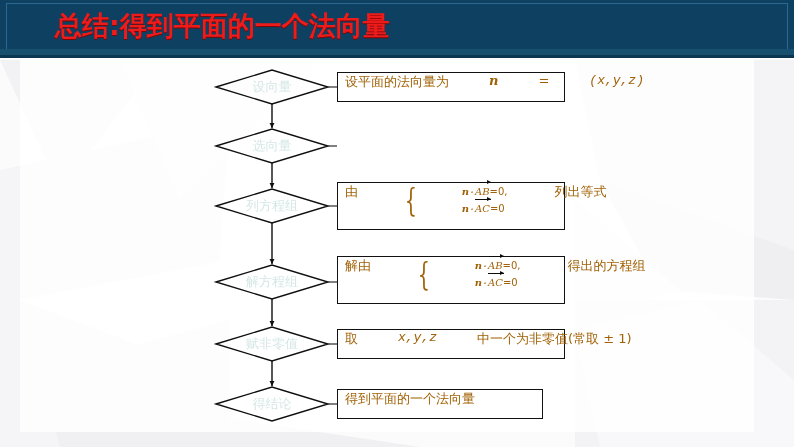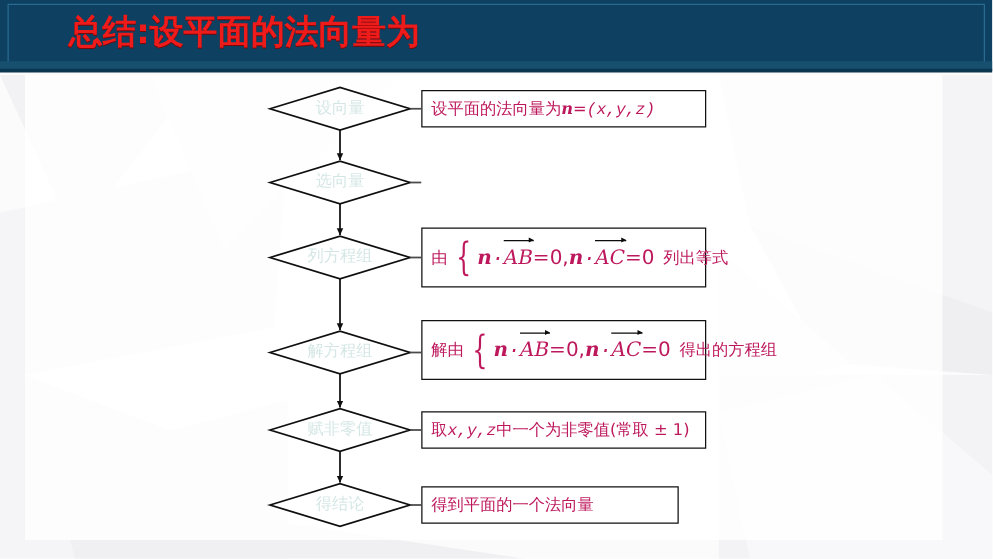--- a/index.html
+++ b/index.html
@@ -91,26 +91,27 @@
     color: #0f766e;
     white-space: nowrap;
     line-height: 1;
   }
   .rect-box {
     position: absolute;
     border: 1.4px solid #111111;
     background: #ffffff;
     box-sizing: border-box;
     display: flex;
-    align-items: center;
+    align-items: flex-start;
     padding-left: 7px;
     font-family: "DejaVu Sans", sans-serif;
     font-size: 13px;
-    color: #be185d;
+    color: #a16207;
     white-space: nowrap;
+    gap: 40px;
   }
   .mi { font-family: Liberation Mono, monospace; font-style: italic; }
   .mb { font-family: "DejaVu Serif", serif; font-style: italic; font-weight: bold; }
   .vec {
     position: relative;
     display: inline-block;
     font-family: "DejaVu Serif", serif;
     font-style: italic;
     padding-top: 2px;
   }
@@ -138,23 +139,25 @@
     font-family: "DejaVu Serif", serif;
     font-size: 31px;
     line-height: 0.80;
     font-weight: 300;
     margin-right: 1px;
     transform: scaleX(0.62);
     display: inline-block;
   }
   .eqn-lines {
     display: inline-flex;
+    flex-direction: column;
     justify-content: center;
-    font-size: 16px;
+    font-size: 10px;
     line-height: 1.42;
+    margin-left: 40px;
   }
   .eqn-line { white-space: nowrap; }
 </style>
 </head>
 <body>
 
 <div id="slide">
 
   <svg id="bg-poly" viewBox="0 0 794 447" preserveAspectRatio="none">
     <rect x="0" y="0" width="794" height="447" fill="#fbfbfc"></rect>
@@ -170,21 +173,21 @@
     <polygon points="575,330 700,300 794,380 794,447 600,447" fill="#f8f8fa"></polygon>
     <polygon points="205,415 420,447 205,447" fill="#f0f0f2"></polygon>
   </svg>
 
   <div id="content-card"></div>
 
   <div id="header-band"></div>
   <div id="header-inner-border"></div>
   <div id="header-accent"></div>
   <div id="header-accent2"></div>
-  <div id="page-title">总结:设平面的法向量为</div>
+  <div id="page-title">总结:得到平面的一个法向量</div>
 
   <svg id="flowchart" viewBox="0 0 794 447">
     <defs>
       <marker id="arrowhead" markerWidth="7" markerHeight="7" refX="5.4" refY="3" orient="auto" markerUnits="userSpaceOnUse">
         <path d="M0,0.4 L5.6,3 L0,5.6 z" fill="#0f0f0f"></path>
       </marker>
     </defs>
     <g stroke="#0f0f0f" stroke-width="1.4" fill="none">
 
       <polygon points="216,87 272,70 328,87 272,104"></polygon>

